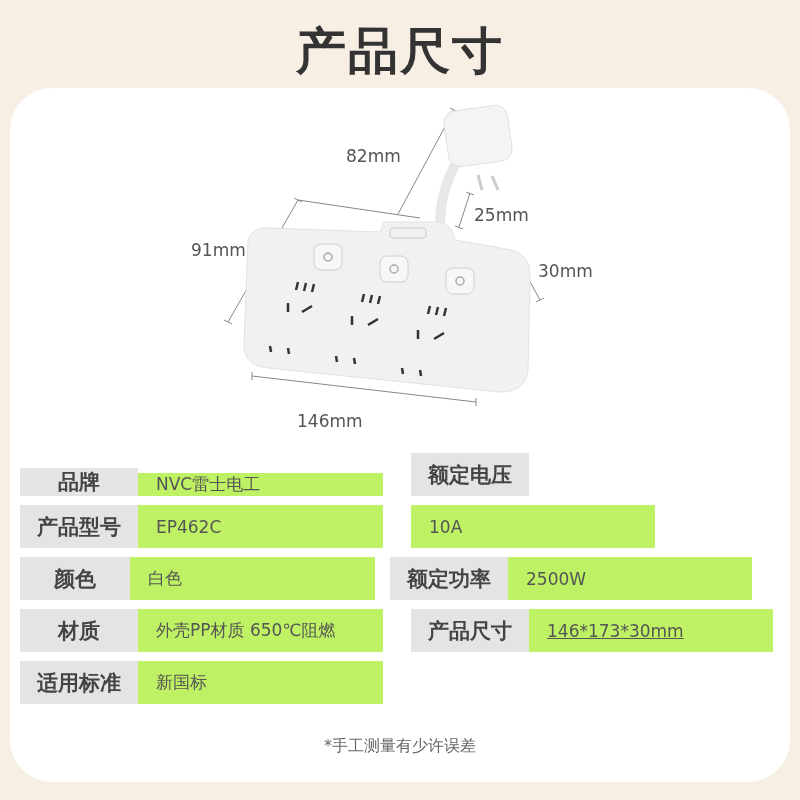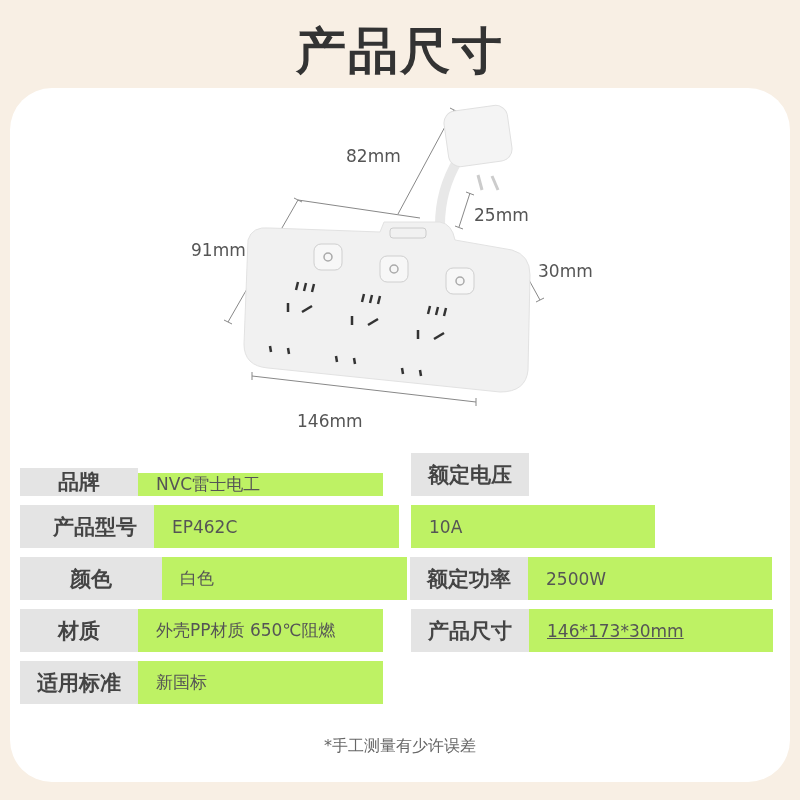--- a/index.html
+++ b/index.html
@@ -88,43 +88,43 @@
 <div class="dim" style="left:474px;top:205px;">25mm</div>
 <div class="dim" style="left:191px;top:240px;">91mm</div>
 <div class="dim" style="left:538px;top:261px;">30mm</div>
 <div class="dim" style="left:297px;top:411px;">146mm</div>
 
 <div class="row" style="left:20px;top:453px;align-items:flex-end;">
   <div class="lbl" style="width:118px;">品牌</div>
   <div class="val" style="width:245px;">NVC雷士电工</div>
 </div>
 <div class="row" style="left:20px;top:505px;">
-  <div class="lbl" style="width:118px;padding-left:16px;">产品型号</div>
+  <div class="lbl" style="width:118px;">产品型号</div>
   <div class="val" style="width:245px;">EP462C</div>
 </div>
 <div class="row" style="left:20px;top:557px;">
-  <div class="lbl" style="width:142px;">颜色</div>
+  <div class="lbl" style="width:110px;">颜色</div>
   <div class="val" style="width:245px;">白色</div>
 </div>
 <div class="row" style="left:20px;top:609px;">
   <div class="lbl" style="width:118px;">材质</div>
   <div class="val" style="width:245px;">外壳PP材质 650℃阻燃</div>
 </div>
 <div class="row" style="left:20px;top:661px;">
   <div class="lbl" style="width:118px;">适用标准</div>
   <div class="val" style="width:245px;">新国标</div>
 </div>
 
 <div class="row" style="left:411px;top:453px;">
   <div class="lbl" style="width:118px;">额定电压</div>
 </div>
 <div class="row" style="left:411px;top:505px;">
   <div class="val" style="width:244px;">10A</div>
 </div>
-<div class="row" style="left:410px;top:557px;">
+<div class="row" style="left:390px;top:557px;">
   <div class="lbl" style="width:118px;">额定功率</div>
   <div class="val" style="width:244px;">2500W</div>
 </div>
 <div class="row" style="left:411px;top:609px;">
   <div class="lbl" style="width:118px;">产品尺寸</div>
   <div class="val" style="width:244px;text-decoration:underline;">146*173*30mm</div>
 </div>
 
 <div class="note">*手工测量有少许误差</div>
 

